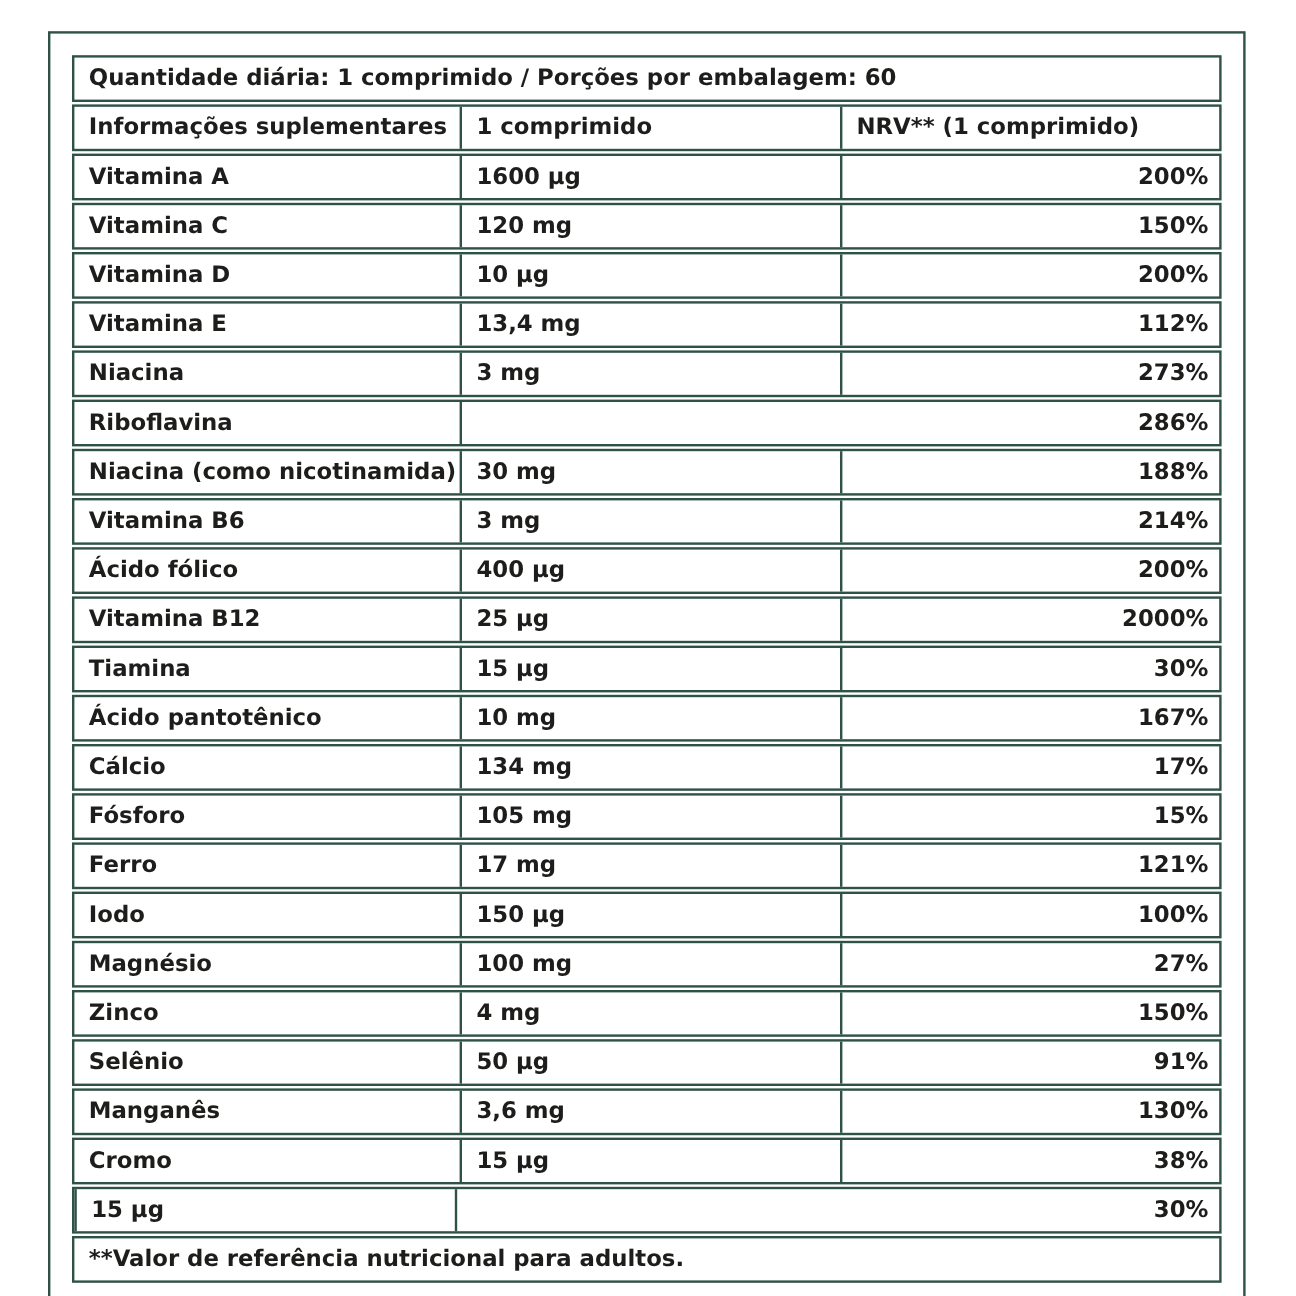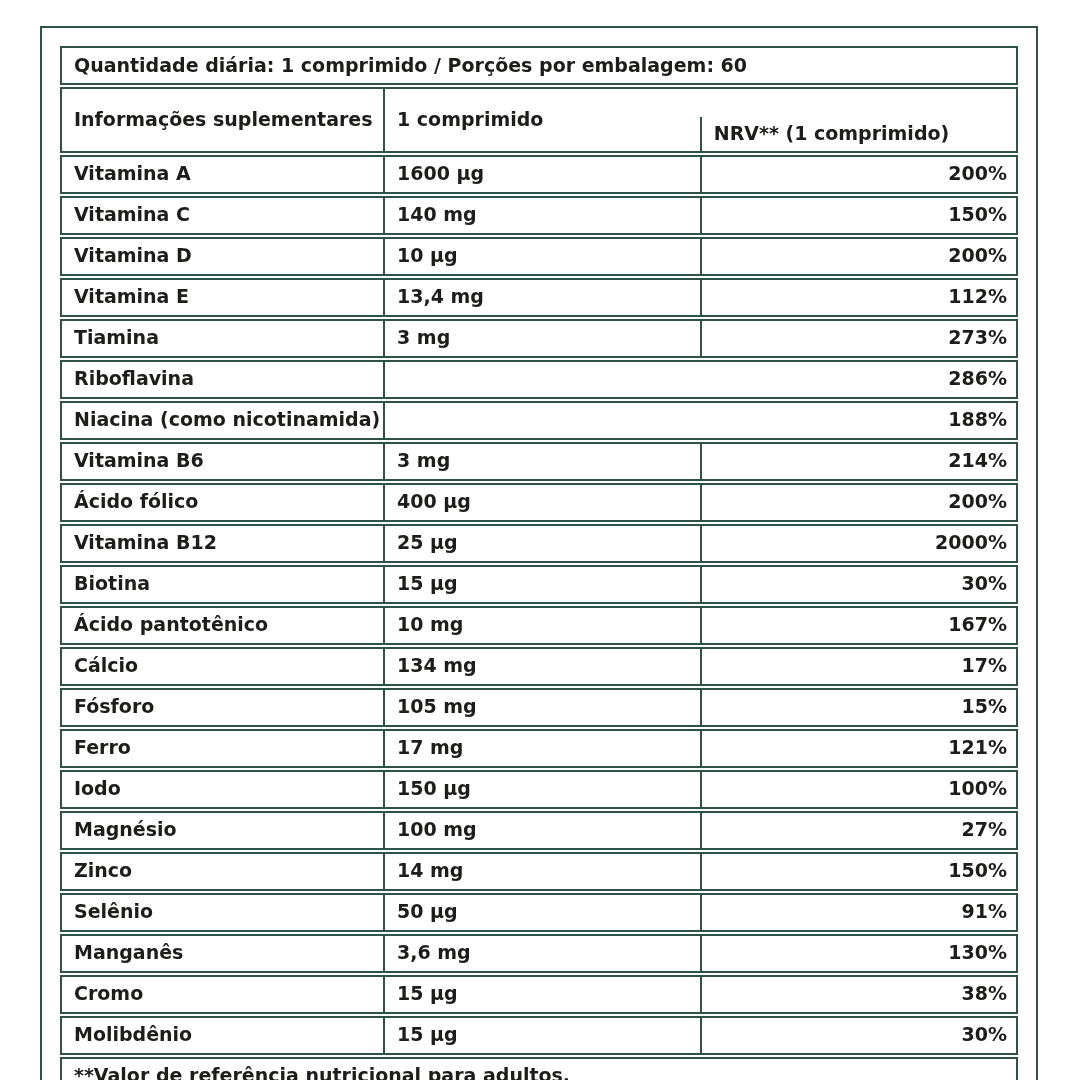--- a/index.html
+++ b/index.html
@@ -54,61 +54,62 @@
 <div class="page">
   <div class="facts-table">
 
     <div class="row span-row">
       <div class="cell">Quantidade diária: 1 comprimido / Porções por embalagem: 60</div>
     </div>
 
     <div class="row">
       <div class="cell c1">Informações suplementares</div>
       <div class="cell c2">1 comprimido</div>
-      <div class="cell c3" style="justify-content:flex-start;text-align:center;margin-top:28px;">NRV** (1 comprimido)</div>
+      <div class="cell c3" style="justify-content:flex-start;text-align:center;">NRV** (1 comprimido)</div>
     </div>
 
     <div style="display:contents">
   <div class="row">
     <div class="cell c1">Vitamina A</div>
     <div class="cell c2">1600 µg</div>
     <div class="cell c3">200%</div>
   </div>
 
   <div class="row">
     <div class="cell c1">Vitamina C</div>
-    <div class="cell c2">140 mg</div>
+    <div class="cell c2">120 mg</div>
     <div class="cell c3">150%</div>
   </div>
 
   <div class="row">
     <div class="cell c1">Vitamina D</div>
     <div class="cell c2">10 µg</div>
     <div class="cell c3">200%</div>
   </div>
 
   <div class="row">
     <div class="cell c1">Vitamina E</div>
     <div class="cell c2">13,4 mg</div>
     <div class="cell c3">112%</div>
   </div>
 
   <div class="row">
-    <div class="cell c1">Tiamina</div>
+    <div class="cell c1">Niacina</div>
     <div class="cell c2">3 mg</div>
     <div class="cell c3">273%</div>
   </div>
 
   <div class="row">
     <div class="cell c1">Riboflavina</div>
     <div class="cell c3">286%</div>
   </div>
 
   <div class="row">
     <div class="cell c1">Niacina (como nicotinamida)</div>
+    <div class="cell c2">30 mg</div>
     <div class="cell c3">188%</div>
   </div>
 
   <div class="row">
     <div class="cell c1">Vitamina B6</div>
     <div class="cell c2">3 mg</div>
     <div class="cell c3">214%</div>
   </div>
 
   <div class="row">
@@ -117,21 +118,21 @@
     <div class="cell c3">200%</div>
   </div>
 
   <div class="row">
     <div class="cell c1">Vitamina B12</div>
     <div class="cell c2">25 µg</div>
     <div class="cell c3">2000%</div>
   </div>
 
   <div class="row">
-    <div class="cell c1">Biotina</div>
+    <div class="cell c1">Tiamina</div>
     <div class="cell c2">15 µg</div>
     <div class="cell c3">30%</div>
   </div>
 
   <div class="row">
     <div class="cell c1">Ácido pantotênico</div>
     <div class="cell c2">10 mg</div>
     <div class="cell c3">167%</div>
   </div>
 
@@ -160,21 +161,21 @@
   </div>
 
   <div class="row">
     <div class="cell c1">Magnésio</div>
     <div class="cell c2">100 mg</div>
     <div class="cell c3">27%</div>
   </div>
 
   <div class="row">
     <div class="cell c1">Zinco</div>
-    <div class="cell c2">14 mg</div>
+    <div class="cell c2">4 mg</div>
     <div class="cell c3">150%</div>
   </div>
 
   <div class="row">
     <div class="cell c1">Selênio</div>
     <div class="cell c2">50 µg</div>
     <div class="cell c3">91%</div>
   </div>
 
   <div class="row">
@@ -183,21 +184,20 @@
     <div class="cell c3">130%</div>
   </div>
 
   <div class="row">
     <div class="cell c1">Cromo</div>
     <div class="cell c2">15 µg</div>
     <div class="cell c3">38%</div>
   </div>
 
   <div class="row">
-    <div class="cell c1">Molibdênio</div>
     <div class="cell c2">15 µg</div>
     <div class="cell c3">30%</div>
   </div>
 </div>
 
     <div class="row span-row">
       <div class="cell">**Valor de referência nutricional para adultos.</div>
     </div>
 
   </div>

